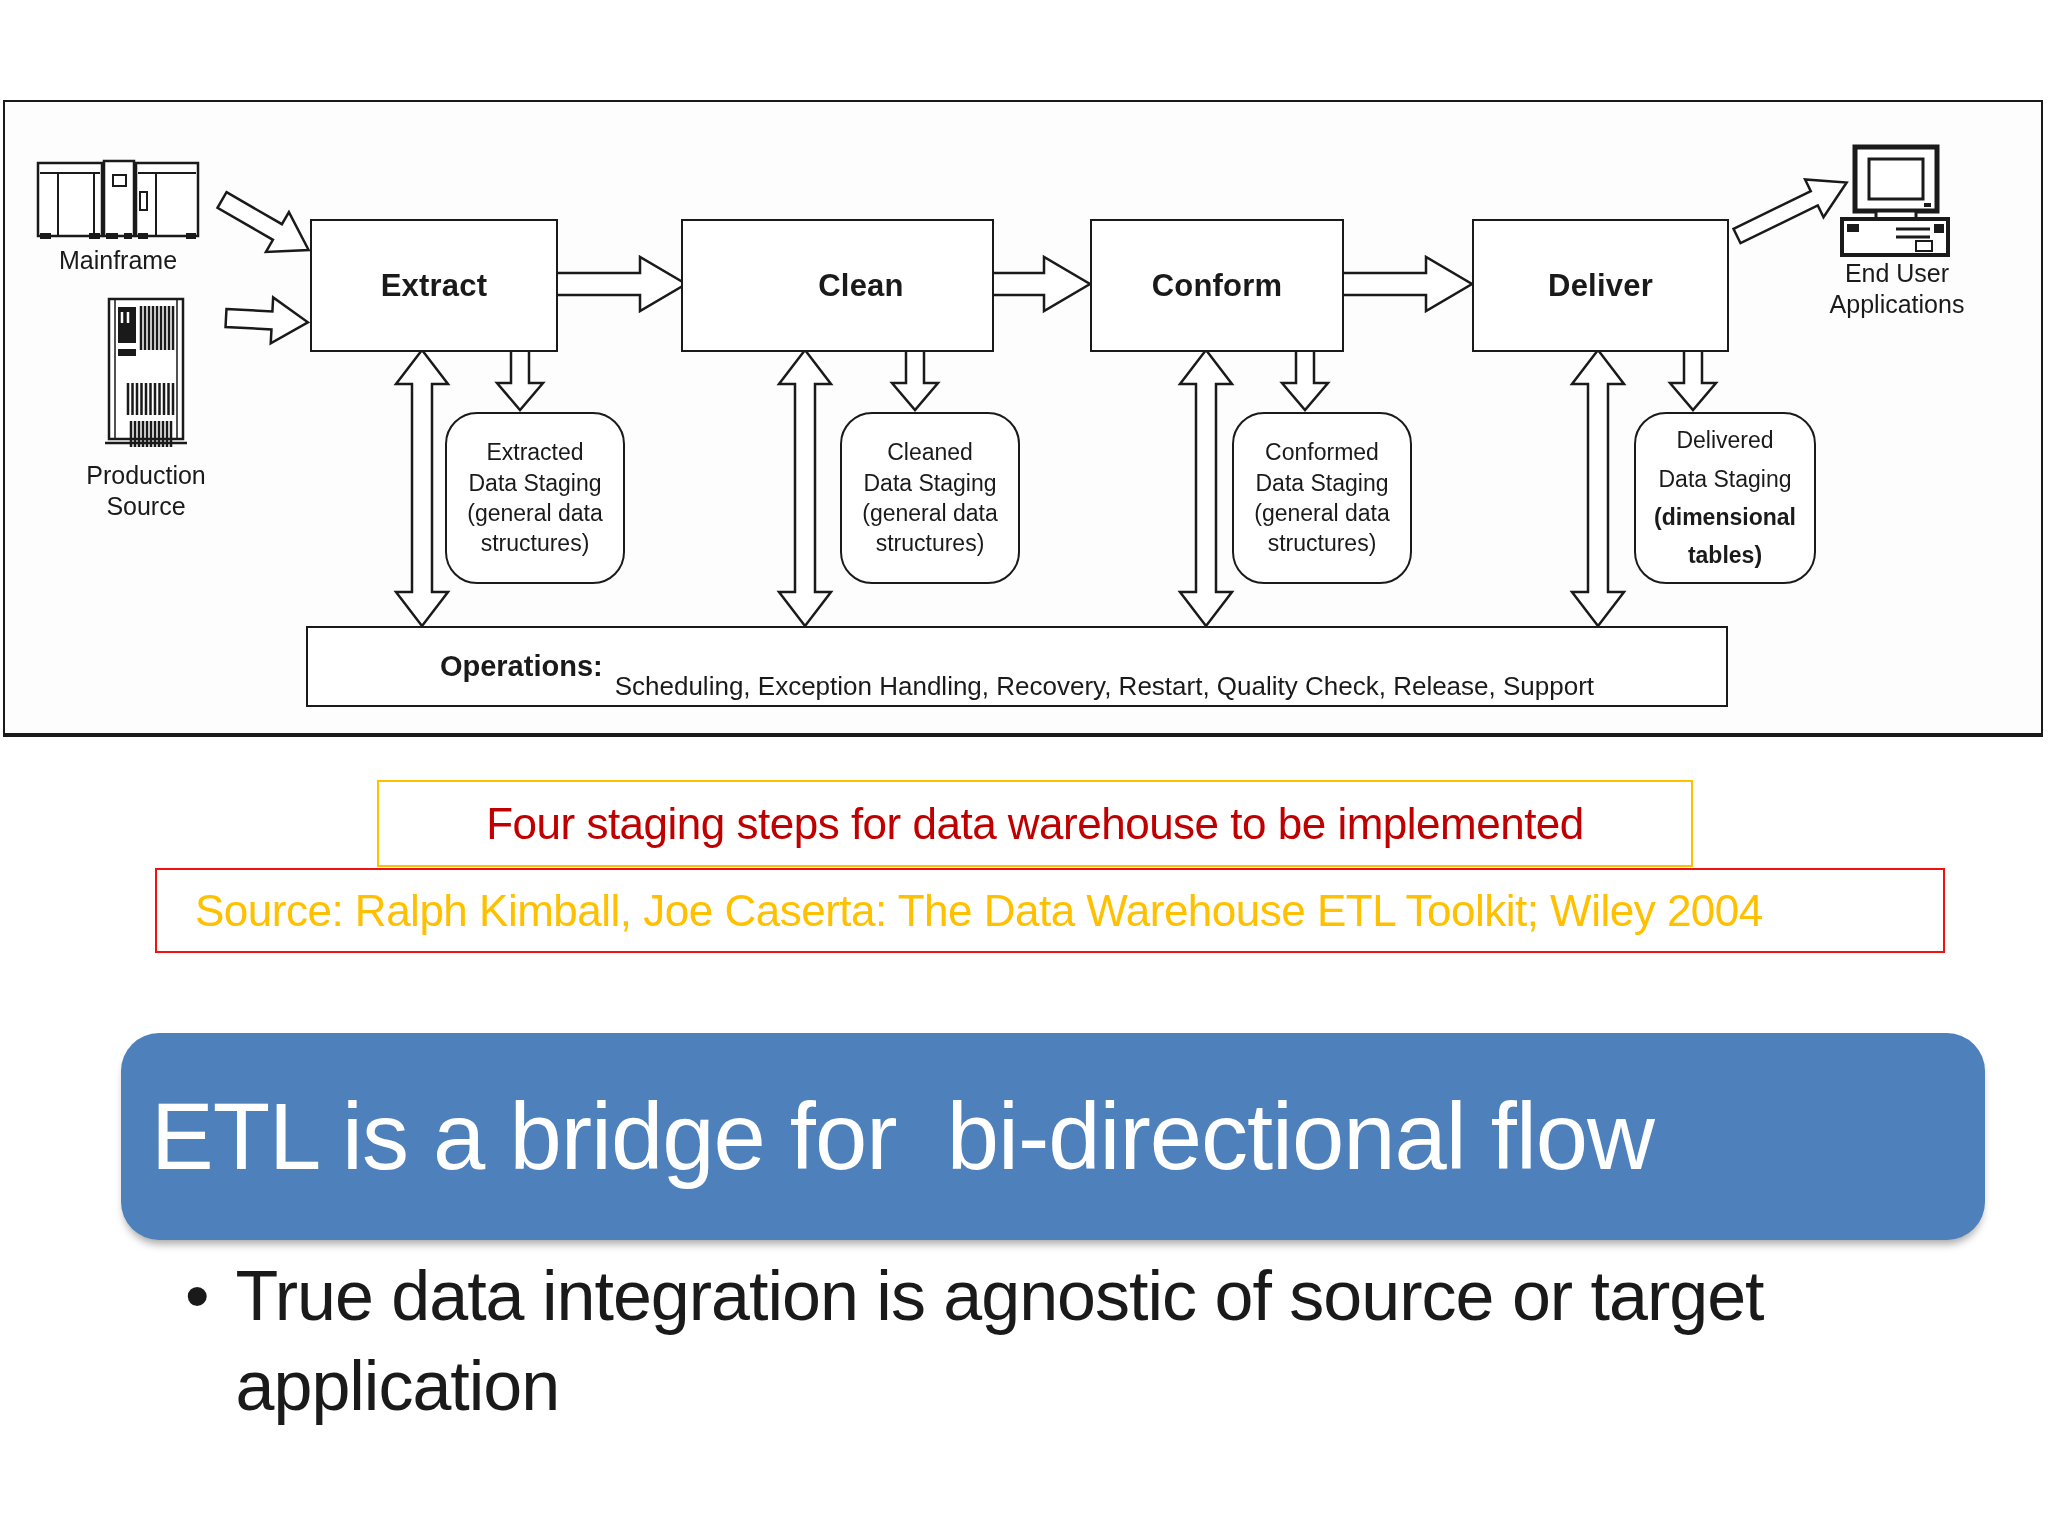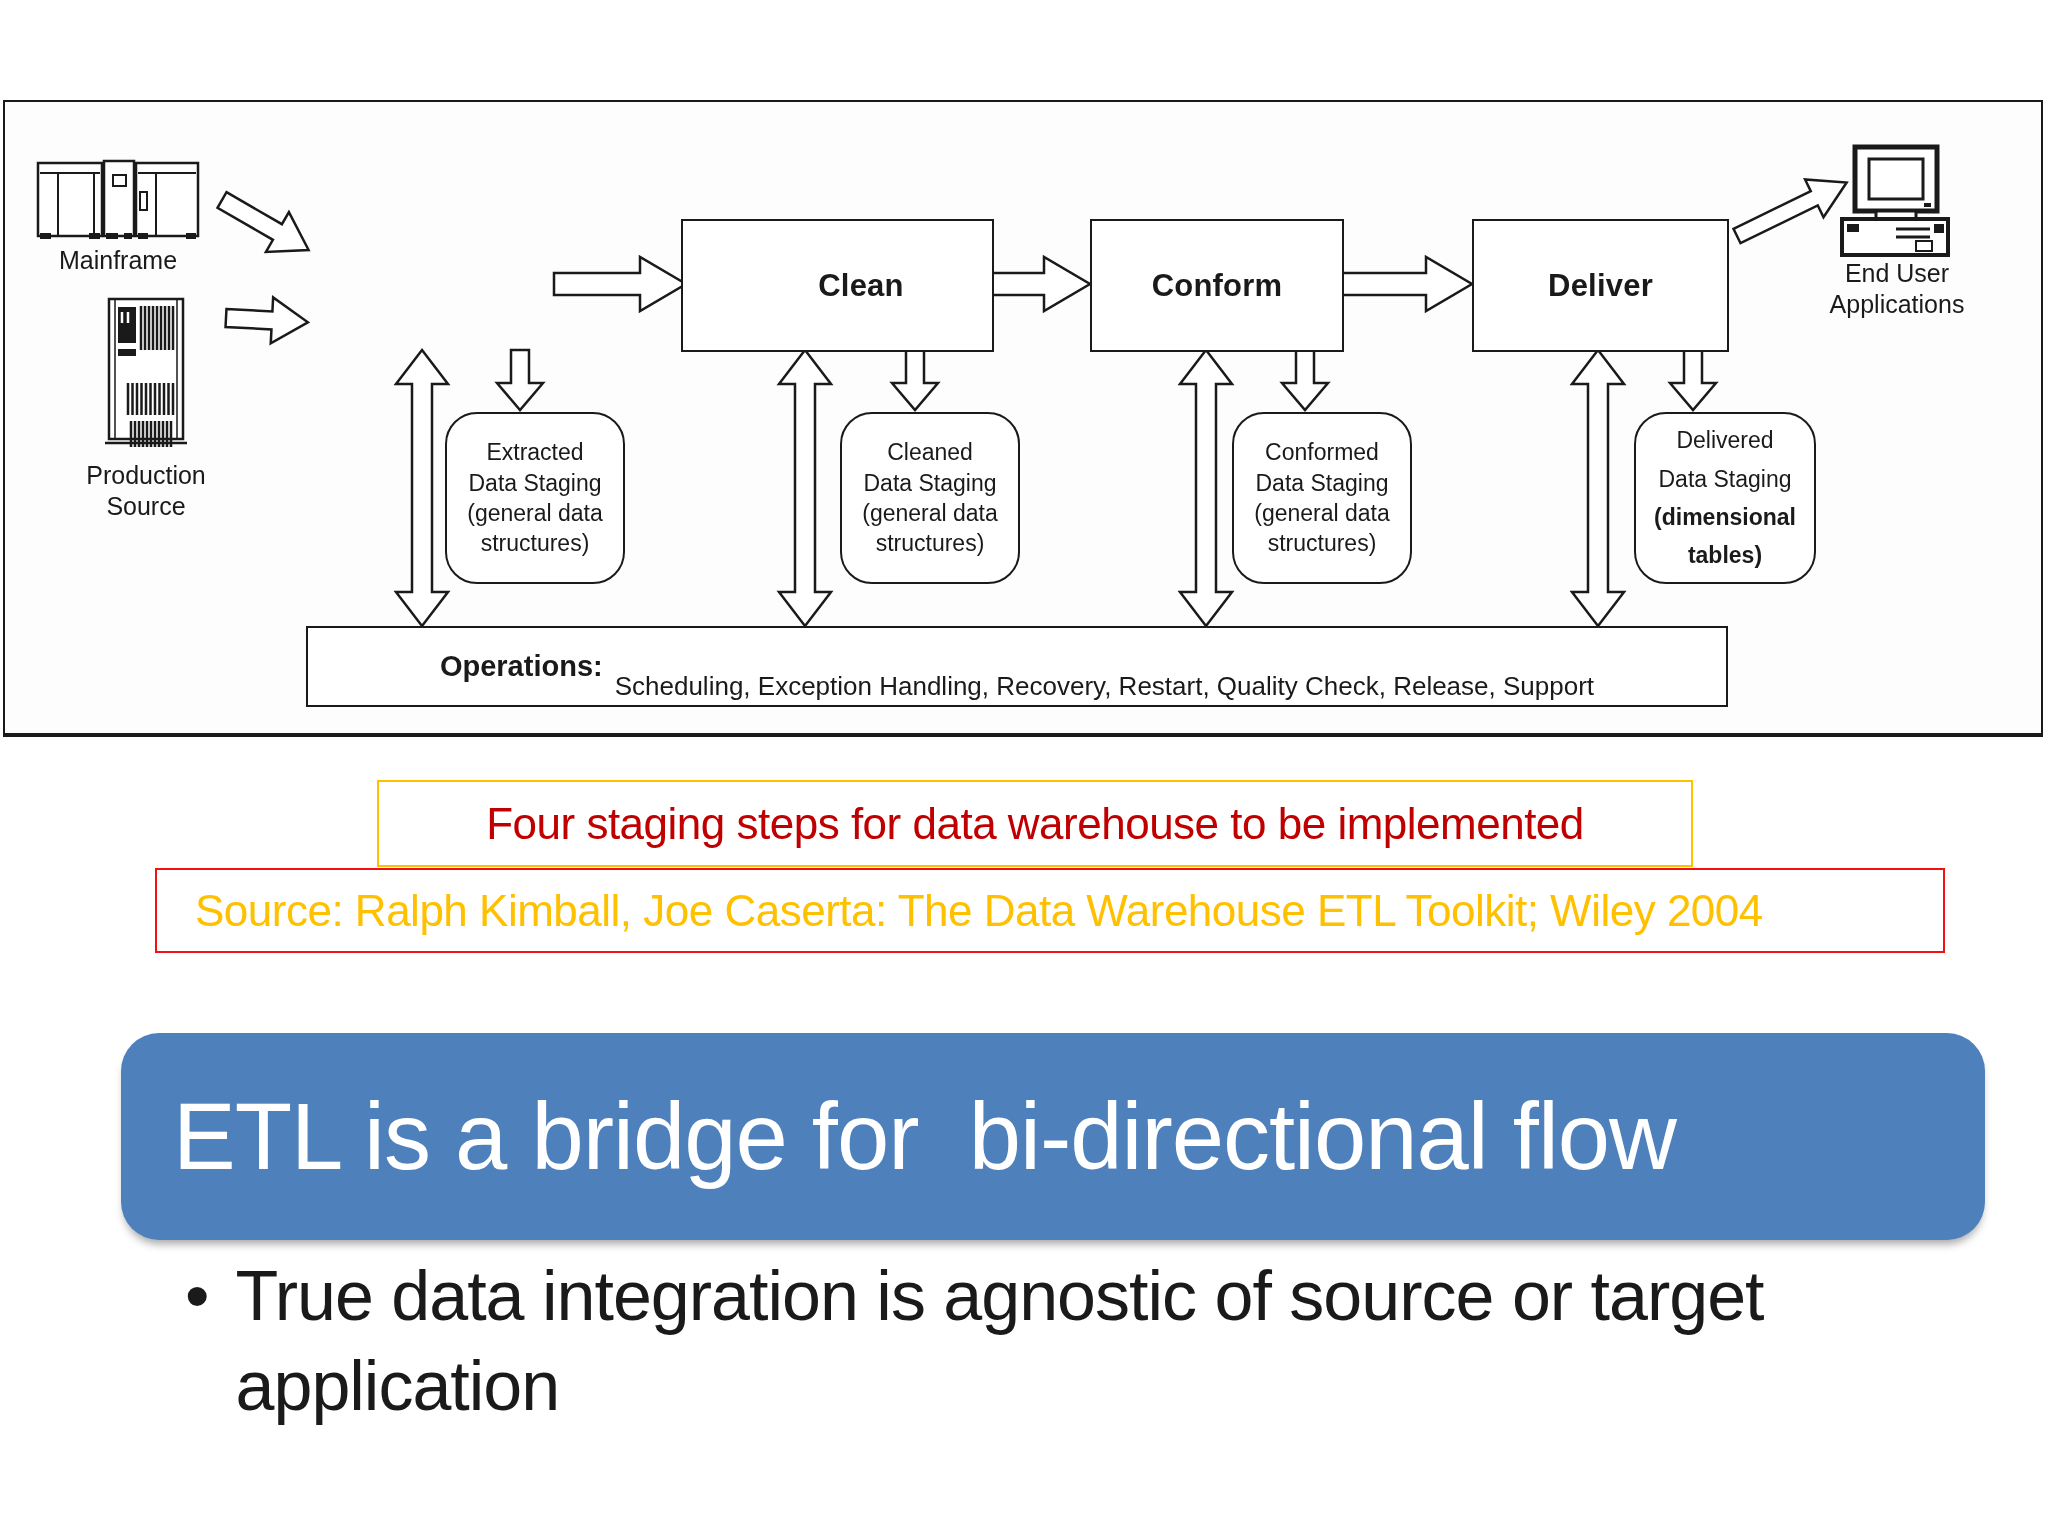--- a/index.html
+++ b/index.html
@@ -57,21 +57,21 @@
   .caption2 {
     position:absolute; left:155px; top:868px; width:1790px; height:85px;
     border:2px solid var(--c2-border); background:#ffffff;
     display:flex; align-items:center; color:var(--c2-text);
     font-size:44px; letter-spacing:-0.5px; padding-left:38px; box-sizing:border-box;
   }
   
   .banner {
     position:absolute; left:121px; top:1033px; width:1864px; height:207px;
     background:var(--banner-bg); border-radius:38px;
-    display:flex; align-items:center; box-sizing:border-box; padding-left:52px;
+    display:flex; align-items:center; box-sizing:border-box; padding-left:30px;
     box-shadow:0 7px 9px -3px rgba(0,0,0,0.35);
   }
   .banner .banner-text {
     color:#ffffff; font-size:94px; letter-spacing:-1px; white-space:pre-wrap;
   }
   
   .bullet-row {
     position:absolute; left:185px; top:1252px; width:1640px;
     display:flex; align-items:flex-start;
   }
@@ -145,20 +145,23 @@
       <rect x="1924" y="203" width="7" height="4" fill="#1a1a1a"></rect>
       <rect class="icon-shape" x="1876" y="211" width="40" height="8" stroke-width="3"></rect>
       <rect class="icon-shape" x="1842" y="219" width="106" height="36" stroke-width="4"></rect>
       <rect x="1847" y="224" width="12" height="8" fill="#1a1a1a"></rect>
       <path d="M1896 229 H1930 M1896 237 H1930" stroke="#1a1a1a" stroke-width="3" fill="none"></path>
       <rect class="icon-shape" x="1916" y="241" width="16" height="10" stroke-width="2"></rect>
       <rect x="1934" y="224" width="10" height="9" fill="#1a1a1a"></rect>
     </g>
   </svg>
 
+  <div class="stepbox box-extract">
+    <span>Extract</span>
+  </div>
   <div class="stepbox box-clean">
     <span>Clean</span>
   </div>
   <div class="stepbox box-conform">
     <span>Conform</span>
   </div>
   <div class="stepbox box-deliver">
     <span>Deliver</span>
   </div>
 

